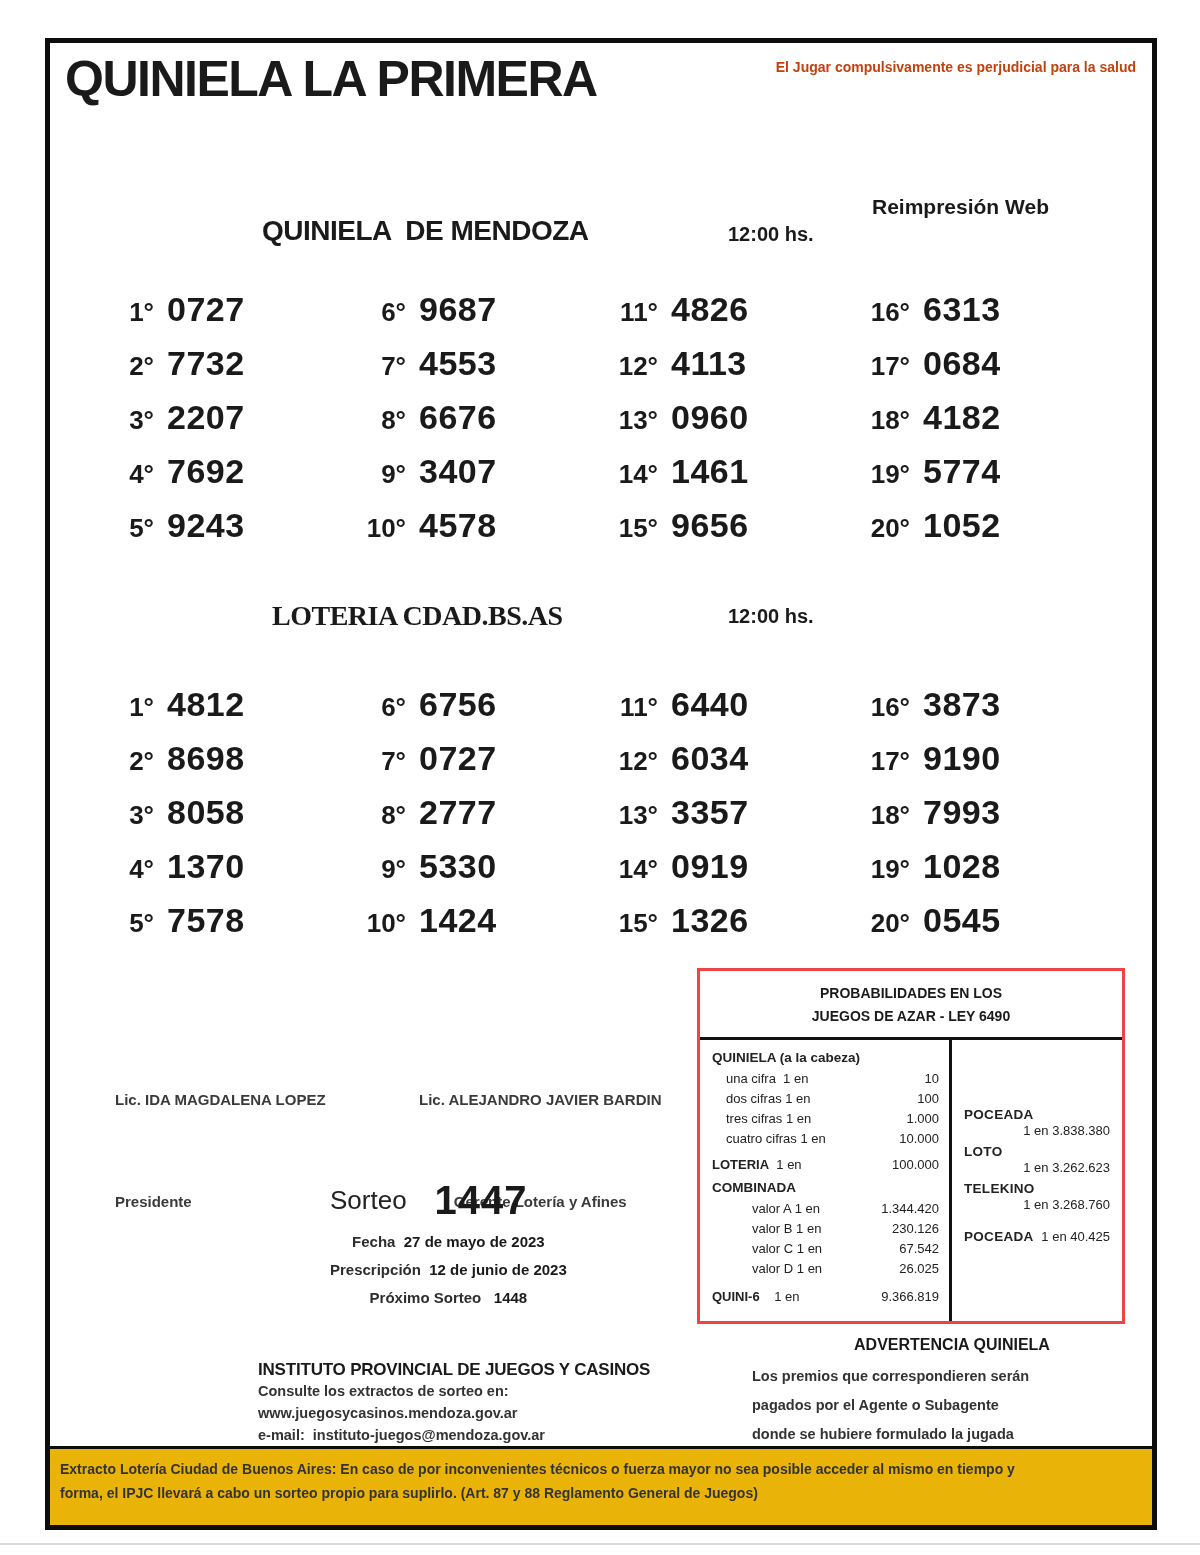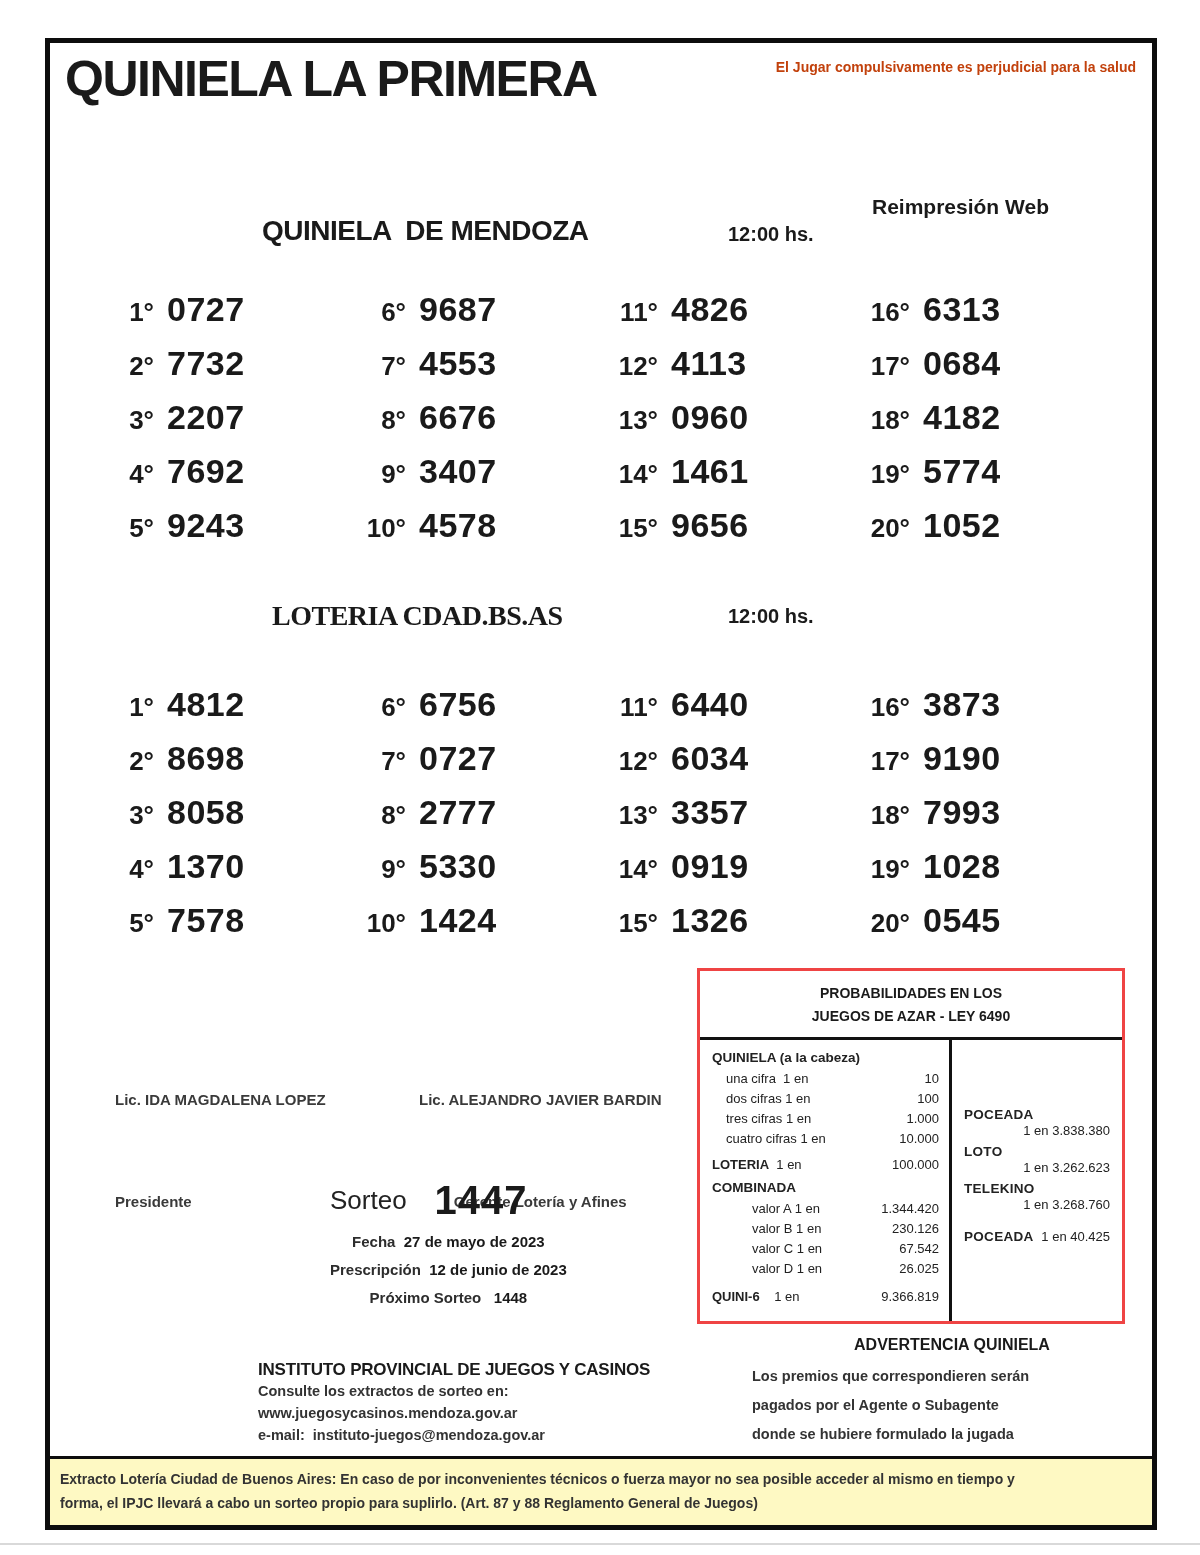--- a/index.html
+++ b/index.html
@@ -61,21 +61,21 @@
   .institute { left:208px; top:1317px; }
   .inst-title { font-size:17px; font-weight:bold; letter-spacing:-0.2px; }
   .inst-line { font-size:14.5px; font-weight:600; color:#333; line-height:22px; white-space:pre; }
 
   .advert { left:702px; top:1293px; width:400px; }
   .adv-title { text-align:center; font-size:16px; font-weight:bold; margin-bottom:8px; }
   .adv-line { font-size:14.5px; font-weight:600; color:#333; line-height:29px; white-space:pre; }
 
   .footer-box {
     left:0; right:0; bottom:0; border-top:3px solid #0d0d0d;
-    padding:8px 24px 10px 10px; background:#fef9c3;
+    padding:8px 24px 20px 10px; background:#eab308;
   }
   .footer-line { font-size:14px; font-weight:600; color:#333; line-height:24px; white-space:pre; }
 
   .page-bottom-line { position:absolute; left:0; top:1543px; width:1200px; height:2px; background:#d9d9d9; }
 </style>
 </head>
 <body>
 
 <div class="page">
 

